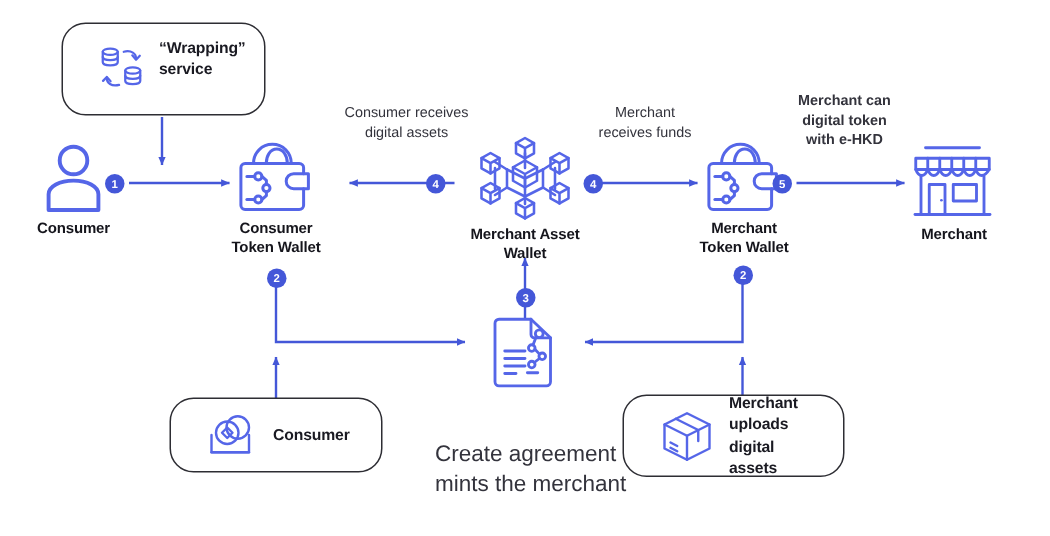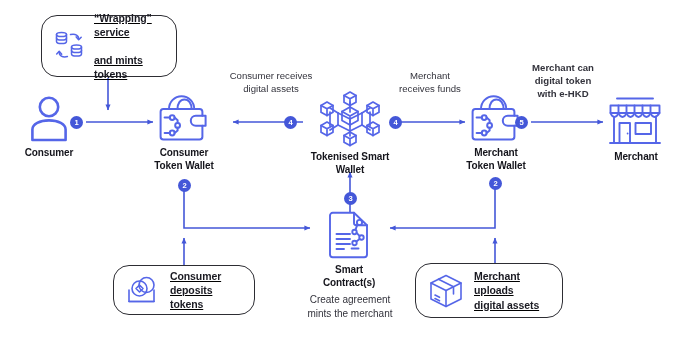--- a/index.html
+++ b/index.html
@@ -17,22 +17,21 @@
 
   
   .callout{
     position:absolute;
     box-sizing:border-box;
     border:1.4px solid #2d2d33;
     border-radius:16px;
     background:#ffffff;
     display:flex;align-items:center;
     gap:10px;
-    padding:0 12px;
-    text-decoration:underline;
+    padding:0 24px;
   }
   .callout .ctext{
     font-size:10.5px;
     font-weight:bold;
     color:#1a1a22;
     line-height:1.35;
     letter-spacing:-0.1px;
   }
   .callout .cicon{flex:0 0 auto;display:block;}
 
@@ -52,21 +51,21 @@
     text-align:center;
     font-size:9.6px;
     font-weight:normal;
     color:#33333c;
     line-height:1.35;
     white-space:nowrap;
   }
   .subcaption{
     position:absolute;
     text-align:center;
-    font-size:10px;
+    font-size:15px;
     font-weight:normal;
     color:#33333c;
     line-height:1.35;
     white-space:nowrap;
   }
 
   
   .badge{
     position:absolute;
     width:13px;height:13px;
@@ -132,21 +131,20 @@
           <path d="M16.5,5.5 C21.5,4.3 25,6.6 24.6,10.3"></path>
           <path d="M22.2,7.9 L24.7,10.8 L27.2,8.2"></path>
           <path d="M13.4,27.6 C8.4,28.8 4.9,26.5 5.3,22.8"></path>
           <path d="M7.7,25.2 L5.2,22.3 L2.7,24.9"></path>
         </g>
       </svg>
     </span>
     <span class="ctext">
       <span>“Wrapping” service</span><br>
       <br>
-      <span>and mints tokens</span>
     </span>
   </div>
 
   <div class="icon" style="left:27px;top:95px;">
     <svg width="44" height="46" viewBox="0 0 44 46">
       <g stroke="#5566e8" stroke-width="2.6" fill="none" stroke-linecap="round" stroke-linejoin="round">
         <circle cx="22" cy="12" r="9.2"></circle>
         <path d="M5.4,45 L5.4,34.5 C5.4,29.2 12.8,25.4 22,25.4 C31.2,25.4 38.6,29.2 38.6,34.5 L38.6,45 Z"></path>
       </g>
     </svg>
@@ -216,21 +214,21 @@
         </g>
 
         <g>
           <path d="M60,32 L66,35.4 L66,42.2 L60,45.6 L54,42.2 L54,35.4 Z"></path>
           <path d="M54,35.4 L60,38.8 L66,35.4 M60,38.8 L60,45.6"></path>
         </g>
       </g>
     </svg>
   </div>
   <div class="nodelabel" style="left:295px;top:150px;width:110px;">
-    <span>Tokenised Smart</span><br>
+    <span>Merchant Asset</span><br>
     <span>Wallet</span>
   </div>
 
   <div class="icon" style="left:470px;top:92px;">
     <svg width="52" height="54" viewBox="0 0 52 54">
       <g stroke="#5566e8" stroke-width="2" fill="none" stroke-linecap="round" stroke-linejoin="round">
         <path d="M11,17 C11,9.8 16.6,4.2 23.6,4.2 C30.6,4.2 36.2,9.8 36.2,17"></path>
         <path d="M19.5,17 C19.5,11.6 22.2,7.4 26.5,7.4 C30.8,7.4 33.6,11.6 33.6,17"></path>
         <path d="M5.4,17 L41.5,17 C43.2,17 44.4,18.2 44.4,19.8 L44.4,23.8 L37.8,23.8 C35,23.8 32.8,26 32.8,28.8 C32.8,31.6 35,33.8 37.8,33.8 L44.4,33.8 L44.4,44.8 C44.4,46.4 43.2,47.6 41.5,47.6 L5.4,47.6 C3.8,47.6 2.6,46.4 2.6,44.8 L2.6,19.8 C2.6,18.2 3.8,17 5.4,17 Z"></path>
         <path d="M44.4,23.8 L47.6,23.8 L47.6,33.8 L44.4,33.8"></path>
@@ -283,24 +281,20 @@
         <circle cx="30.5" cy="21" r="2.2"></circle>
         <circle cx="37.5" cy="26.5" r="2.2"></circle>
         <circle cx="30.5" cy="32" r="2.2"></circle>
         <path d="M33.4,13.6 L31.4,18.9"></path>
         <path d="M32.6,21.8 L35.5,24.9"></path>
         <path d="M35.6,28 L32.4,30.5"></path>
         <path d="M27.6,37.5 L34.5,37.5"></path>
       </g>
     </svg>
   </div>
-  <div class="nodelabel" style="left:299px;top:263px;width:100px;">
-    <span>Smart</span><br>
-    <span>Contract(s)</span>
-  </div>
   <div class="subcaption" style="left:290px;top:293px;width:120px;">
     <span>Create agreement</span><br>
     <span>mints the merchant</span>
   </div>
 
   <div class="flowlabel" style="left:211px;top:70px;width:120px;text-align:center;">
     <span>Consumer receives</span><br>
     <span>digital assets</span>
   </div>
   <div class="flowlabel" style="left:375px;top:70px;width:110px;">
@@ -320,21 +314,20 @@
           <circle cx="20.5" cy="11" r="7.5"></circle>
           <circle cx="13.5" cy="14.5" r="7.5"></circle>
           <path d="M13.5,11 L17,14.5 L13.5,18 L10,14.5 Z"></path>
           <path d="M3,16 L3,27.5 L28,27.5 L28,16"></path>
           <path d="M3,27.5 L28,27.5"></path>
         </g>
       </svg>
     </span>
     <span class="ctext">
       <span>Consumer</span><br>
-      <span>deposits tokens</span>
     </span>
   </div>
 
   <div class="callout" style="left:415px;top:263px;width:148px;height:55px;">
     <span class="cicon">
       <svg width="36" height="36" viewBox="0 0 36 36">
         <g stroke="#5566e8" stroke-width="1.6" fill="none" stroke-linecap="round" stroke-linejoin="round">
           <path d="M18,2.5 L33,10 L33,26 L18,33.5 L3,26 L3,10 Z"></path>
           <path d="M3,10 L18,17.5 L33,10"></path>
           <path d="M18,17.5 L18,33.5"></path>

